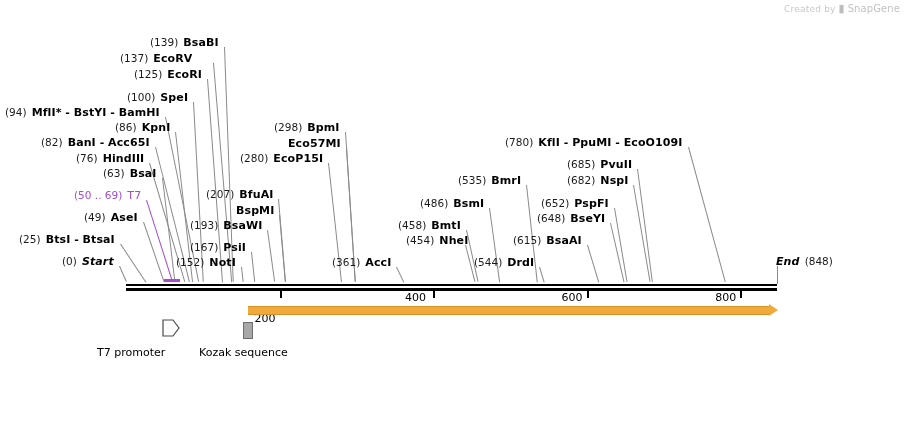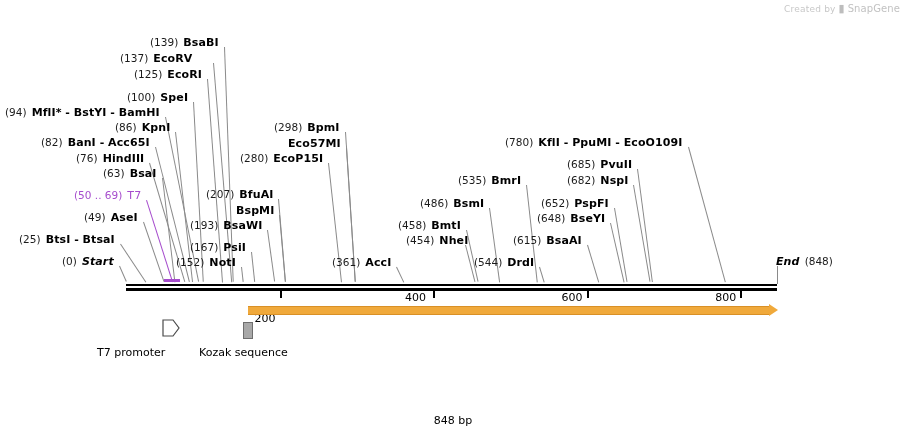--- a/index.html
+++ b/index.html
@@ -150,16 +150,15 @@
   <div class="orfhead" style="left:769px;top:304px;"></div>
 
   <svg class="promarrow" style="left:160px;top:317px;" width="22" height="22" viewBox="0 0 22 22">
     <path d="M3,3 L13,3 L19,11 L13,19 L3,19 Z" fill="#ffffff" stroke="#4a4a4a" stroke-width="1.2"></path>
   </svg>
   <div class="featlabel" style="left:97px;top:346px;">T7 promoter</div>
 
   <div class="kozak" style="left:243px;top:322px;width:8px;height:15px;"></div>
   <div class="featlabel" style="left:199px;top:346px;">Kozak sequence</div>
 
-  <div class="subtitle" style="top:414px;">848 bp</div>
 <div class="lbl endlbl" style="left: 776px; top: 254px;"><span class="enz" style="font-style: italic;">End</span> <span class="pos">(848)</span></div>
     <div class="leader" style="left: 777px; top: 266px; height: 18px;"></div>
   </div>
 
 </body></html>

